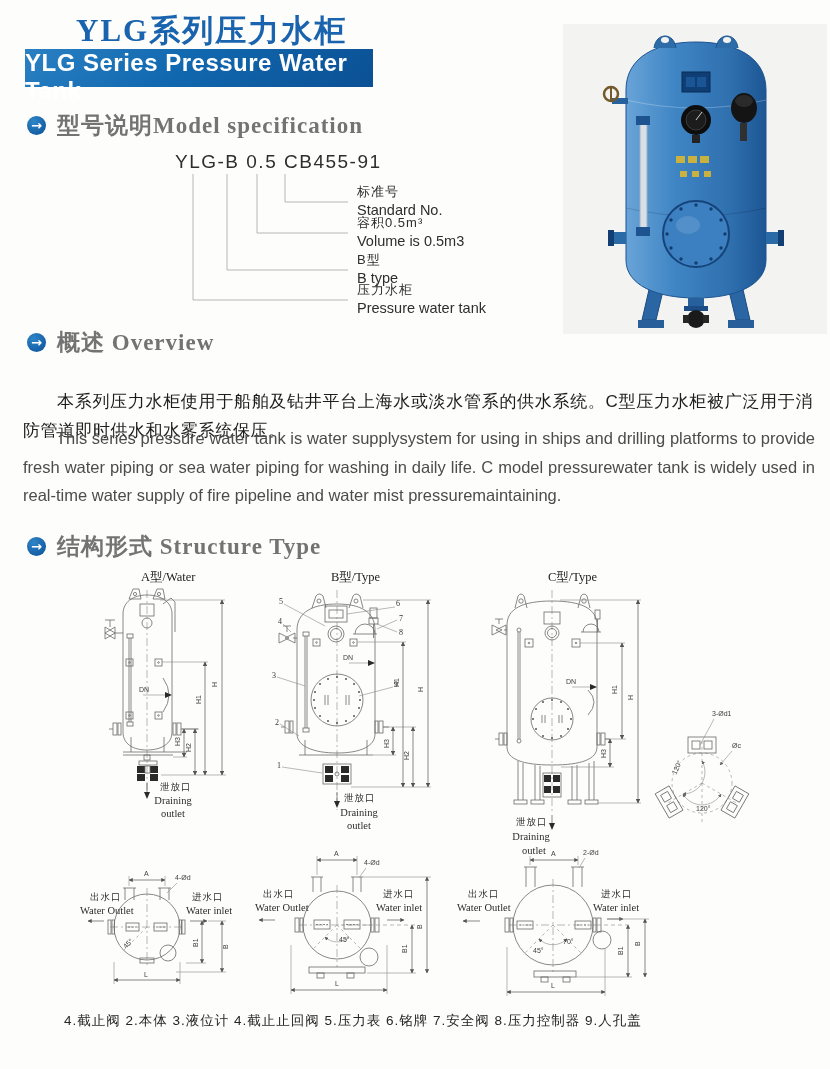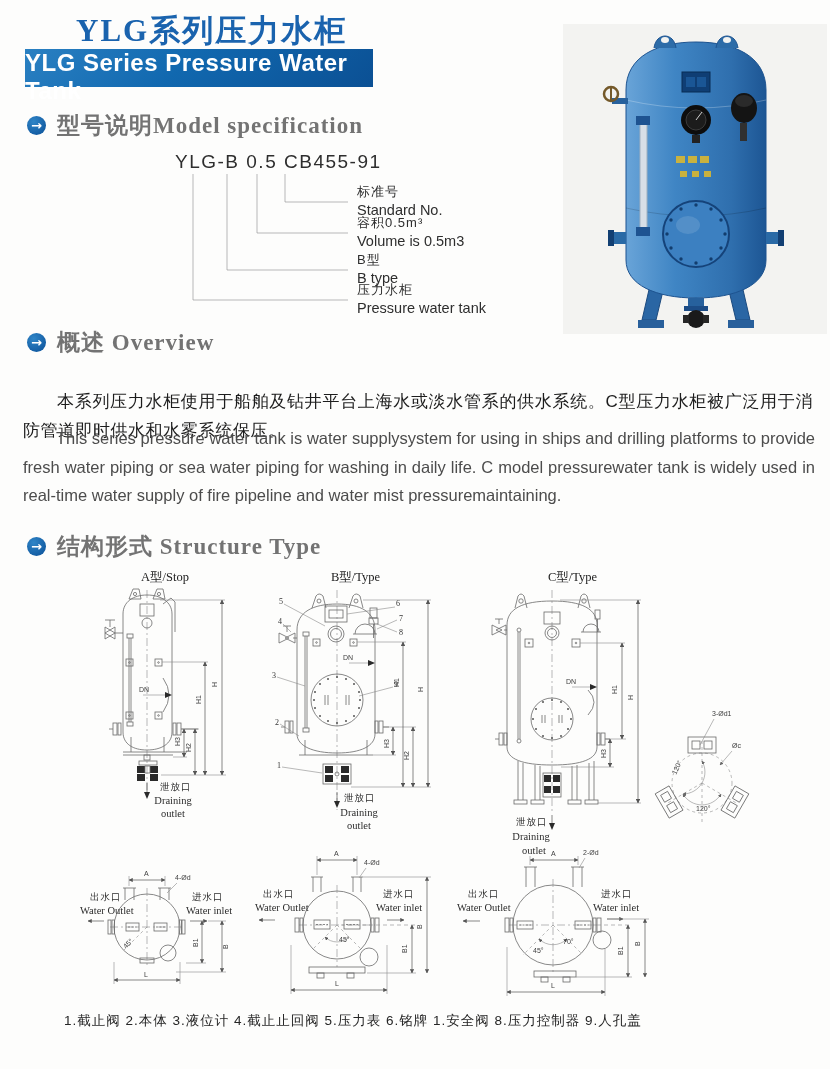--- a/index.html
+++ b/index.html
@@ -165,21 +165,21 @@
     <span class="sec-label">概述 Overview</span>
   </div>
   <div class="abs para-cn">本系列压力水柜使用于船舶及钻井平台上海水或淡水管系的供水系统。C型压力水柜被广泛用于消防管道即时供水和水雾系统保压。</div>
   <div class="abs para-en">This series pressure water tank is water supplysystem for using in ships and drilling platforms to provide fresh water piping or sea water piping for washing in daily life. C model pressurewater tank is widely used in real-time water supply of fire pipeline and water mist pressuremaintaining.</div>
 
   <div class="abs sec-head" style="left:27px;top:531px;text-align:center;">
     <span class="sec-icon"></span>
     <span class="sec-label">结构形式 Structure Type</span>
   </div>
 
-  <div class="abs type-label" style="left:141px;top:569px;">A型/Stop</div>
+  <div class="abs type-label" style="left:141px;top:569px;">A型/Water</div>
   <div class="abs type-label" style="left:331px;top:569px;">B型/Type</div>
   <div class="abs type-label" style="left:548px;top:569px;">C型/Type</div>
 
   <svg class="abs" style="left:85px;top:582px;" width="180" height="250" viewBox="0 0 180 250">
     <defs>
         <marker id="arA" viewBox="0 0 10 10" refX="9" refY="5" markerWidth="7" markerHeight="7" orient="auto-start-reverse">
           <path d="M0,0 L10,5 L0,10 z" fill="#555"></path>
         </marker>
       </defs>
     <line class="cl" x1="62" y1="8" x2="62" y2="216"></line>
@@ -744,16 +744,16 @@
     <line class="lnt" x1="121" y1="134" x2="177" y2="134"></line>
       <line class="lnt" x1="142" y1="82" x2="177" y2="82" stroke-dasharray="4 3"></line>
     <line class="dim" x1="173" y1="82" x2="173" y2="134" marker-start="url(#arTc)" marker-end="url(#arTc)"></line>
     <text class="t7" transform="rotate(-90 168 112)" x="168" y="112">B1</text>
     <line class="lnt" x1="152" y1="76" x2="194" y2="76"></line>
     <line class="dim" x1="190" y1="76" x2="190" y2="134" marker-start="url(#arTc)" marker-end="url(#arTc)"></line>
     <text class="t7" transform="rotate(-90 185 103)" x="185" y="103">B</text>
   </svg>
 
   <div class="abs legend">
-    <div class="l1">1.截止阀 2.本体  3.液位计 4.截止止回阀 5.压力表 6.铭牌  1.安全阀  8.压力控制器  9.人孔盖</div>
+    <div class="l1">4.截止阀 2.本体  3.液位计 4.截止止回阀 5.压力表 6.铭牌  7.安全阀  8.压力控制器  9.人孔盖</div>
   </div>
 
 </div>
 
 </body></html>

